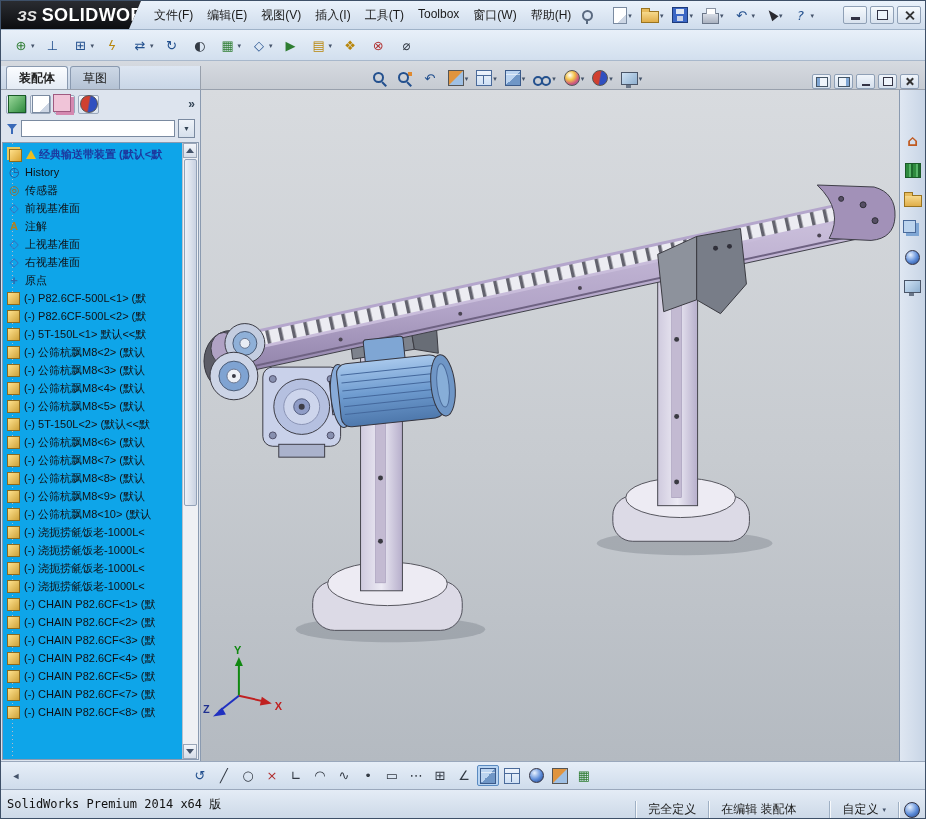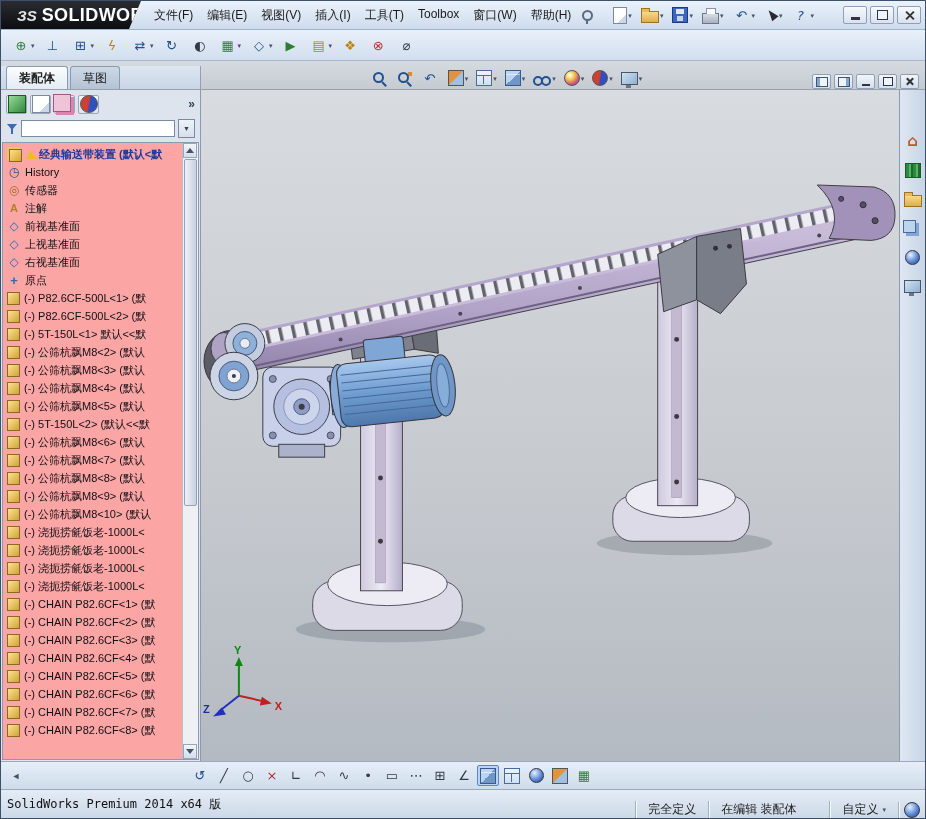--- a/index.html
+++ b/index.html
@@ -52,21 +52,21 @@
   .main{flex:1;display:flex;min-height:0}
 
   
   .panel{width:200px;flex:none;display:flex;flex-direction:column;background:#dde4ee;border-right:1px solid #8a9ab0;box-sizing:border-box}
   .panel-tabs{height:24px;flex:none;display:flex;align-items:center;gap:3px;padding:2px 5px 0}
   .ptab{width:21px;height:19px;border:1px solid #9aa8bc;background:linear-gradient(#f2f6fb,#dae3ef);display:flex;align-items:center;justify-content:center;border-radius:2px}
   .chev{margin-left:auto;font-size:12px;color:#345;font-weight:bold}
   .filter-row{height:21px;flex:none;display:flex;align-items:center;gap:3px;padding:2px 5px 3px}
   .filter-input{flex:1;height:15px;border:1px solid #7a8aa0;background:#fff;font-size:11px;padding:0 3px;min-width:0}
   .filter-dd{width:15px;height:17px;border:1px solid #7a8aa0;background:linear-gradient(#eef3f9,#d6e0ec);font-size:7px;display:flex;align-items:center;justify-content:center;color:#345}
-  .tree-wrap{flex:1;position:relative;background:#fca5a5;border:1px solid #8a9ab0;margin:0 1px 1px;overflow:hidden}
+  .tree-wrap{flex:1;position:relative;background:#0ea5e9;border:1px solid #8a9ab0;margin:0 1px 1px;overflow:hidden}
   .tree{position:absolute;inset:0 15px 0 0;padding:2px 0 0 4px;font-size:11px;overflow:hidden;background-image:repeating-linear-gradient(180deg,#b8bcc4 0 1px,transparent 1px 4px);background-size:1px 100%;background-position:9px 0;background-repeat:no-repeat}
   .trow{display:flex;align-items:center;gap:4px;height:18px;white-space:nowrap;overflow:hidden}
   .tlabel{color:#101014}
   .trow.root .tlabel{color:#1c3aa0;font-weight:bold}
   .tico-s{width:14px;height:14px;flex:none;display:flex;align-items:center;justify-content:center}
   .warn-tri{flex:none;width:0;height:0;border-left:5px solid transparent;border-right:5px solid transparent;border-bottom:9px solid #eabf20;margin-right:-1px}
 
   
   .vscroll{position:absolute;top:0;right:0;bottom:0;width:15px;background:#eef0f4;border-left:1px solid #b8c0cc}
   .sbtn{position:absolute;left:0;width:14px;height:15px;background:linear-gradient(#f2f5fa,#d6dde8);border:1px solid #9aa6b8;box-sizing:border-box;display:flex;align-items:center;justify-content:center}
@@ -476,31 +476,31 @@
                 <span class="tico-s i-history"></span>
                 <span class="tlabel">History</span>
               </div>
 
               <div class="trow">
                 <span class="tico-s i-sensors"></span>
                 <span class="tlabel">传感器</span>
               </div>
 
               <div class="trow">
+                <span class="tico-s i-plane"></span>
+                <span class="tlabel">前视基准面</span>
+              </div>
+
+              <div class="trow">
                 <span class="tico-s i-annotations"></span>
                 <span class="tlabel">注解</span>
               </div>
 
               <div class="trow">
                 <span class="tico-s i-plane"></span>
-                <span class="tlabel">前视基准面</span>
-              </div>
-
-              <div class="trow">
-                <span class="tico-s i-plane"></span>
                 <span class="tlabel">上视基准面</span>
               </div>
 
               <div class="trow">
                 <span class="tico-s i-plane"></span>
                 <span class="tlabel">右视基准面</span>
               </div>
 
               <div class="trow">
                 <span class="tico-s i-origin"></span>
@@ -611,24 +611,20 @@
               <div class="trow">
                 <span class="tico-s i-part"></span>
                 <span class="tlabel">(-) CHAIN P82.6CF&lt;4&gt; (默</span>
               </div>
 
               <div class="trow">
                 <span class="tico-s i-part"></span>
                 <span class="tlabel">(-) CHAIN P82.6CF&lt;5&gt; (默</span>
               </div>
 
-              <div class="trow">
-                <span class="tico-s i-part"></span>
-                <span class="tlabel">(-) CHAIN P82.6CF&lt;6&gt; (默</span>
-              </div>
 
               <div class="trow">
                 <span class="tico-s i-part"></span>
                 <span class="tlabel">(-) CHAIN P82.6CF&lt;7&gt; (默</span>
               </div>
 
               <div class="trow">
                 <span class="tico-s i-part"></span>
                 <span class="tlabel">(-) CHAIN P82.6CF&lt;8&gt; (默</span>
               </div>

